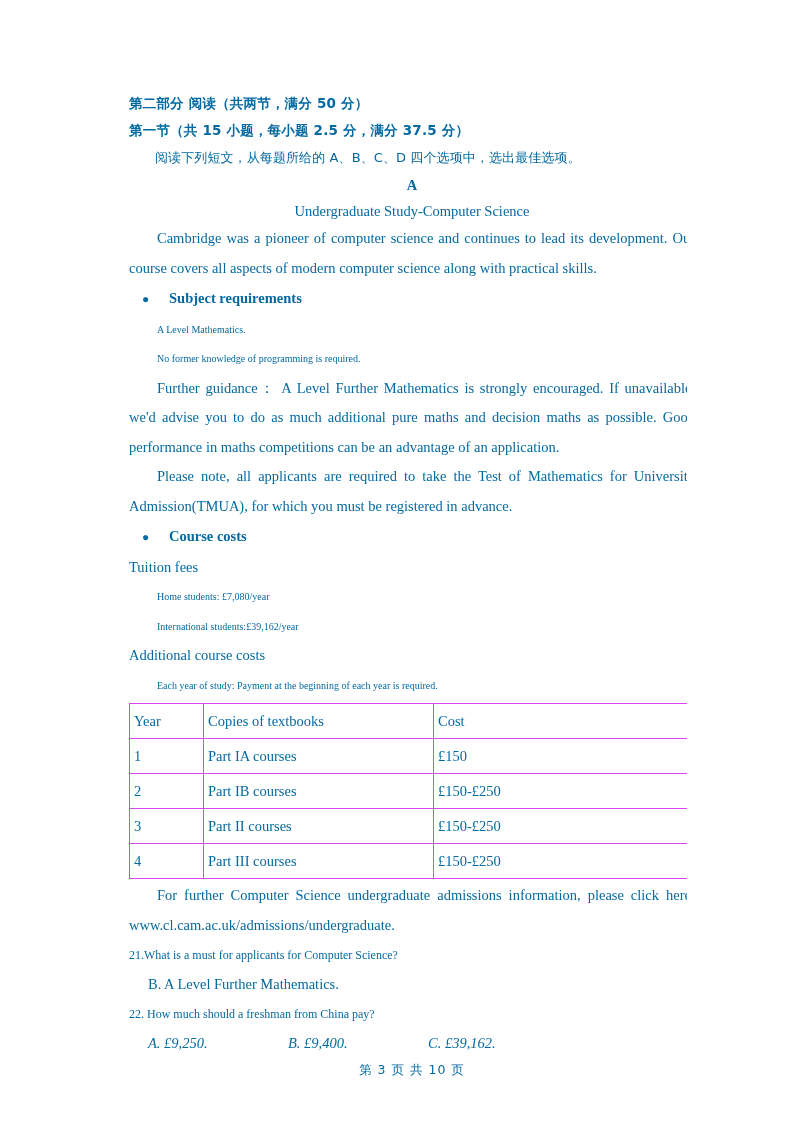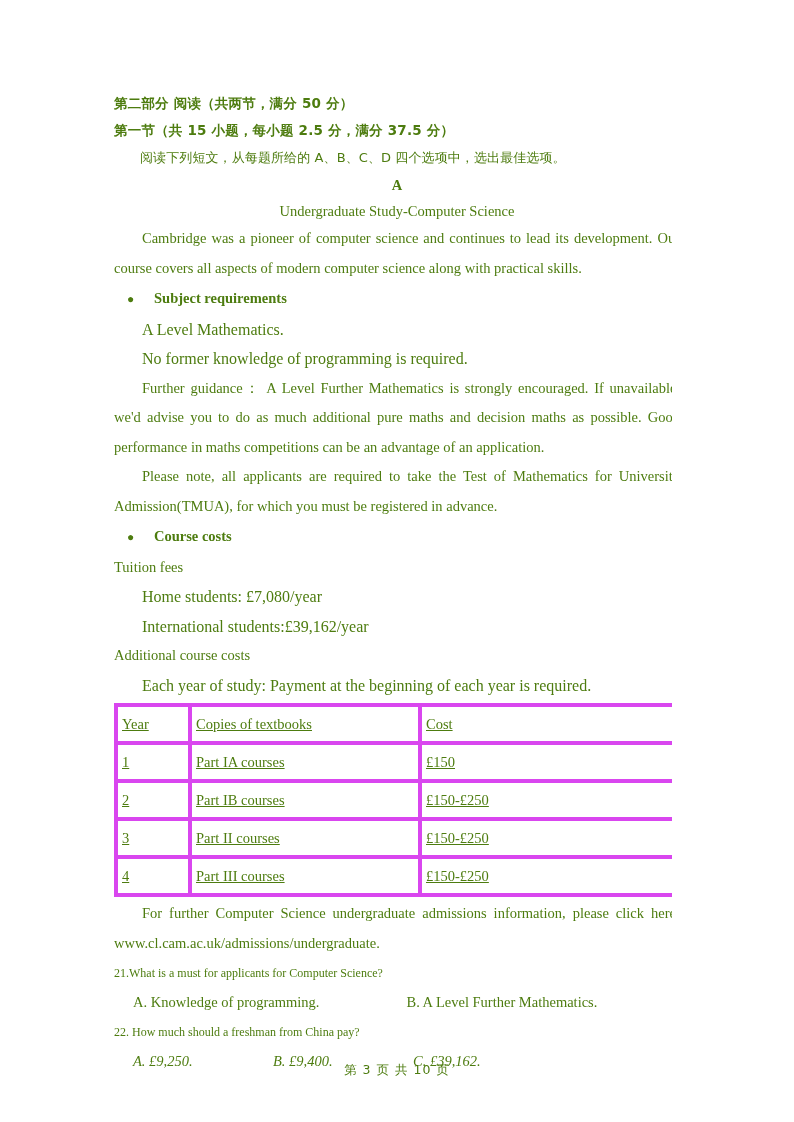--- a/index.html
+++ b/index.html
@@ -8,21 +8,22 @@
     padding: 0;
     background: #ffffff;
   }
   .page {
     position: relative;
     width: 672px;
     height: 1122px;
     background: #ffffff;
     overflow: hidden;
     font-family: "Liberation Serif", "DejaVu Serif", serif;
-    color: #4d7c0f;
+    color: #0369a1;
+    margin-left: 15px;
   }
   .content {
     position: absolute;
     left: 114px;
     top: 90px;
     width: 566px;
   }
 
   
   .cn-head {
@@ -76,41 +77,40 @@
     font-weight: bold;
     margin-left: 7px;
   }
 
   .lvl1 {
     font-size: 14.5px;
     line-height: 29.5px;
     padding-left: 0px;
   }
   .lvl2 {
-    font-size: 16px;
+    font-size: 10px;
     line-height: 29.5px;
     padding-left: 28px;
   }
 
   
   table.costs {
     border-collapse: collapse;
     width: 564px;
     margin-top: 3px;
     margin-bottom: 2px;
     table-layout: fixed;
   }
   table.costs td {
-    border: 4px solid #d946ef;
+    border: 1px solid #d946ef;
     font-size: 14.5px;
     height: 34px;
     padding: 0 0 0 4px;
     vertical-align: middle;
     line-height: 18px;
-    text-decoration: underline;
   }
   table.costs col.c1 { width: 74px; }
   table.costs col.c2 { width: 230px; }
   table.costs col.c3 { width: 260px; }
 
   
   .q-line {
     font-size: 12px;
     line-height: 29px;
     margin-top: 1px;
@@ -213,21 +213,20 @@
           <td>Part III courses</td>
           <td>£150-£250</td>
         </tr>
       </tbody>
     </table>
 
     <p class="body">For further Computer Science undergraduate admissions information, please click here: www.cl.cam.ac.uk/admissions/undergraduate.</p>
 
     <div class="q-line">21.What is a must for applicants for Computer Science?</div>
     <div class="opts2">
-      <span class="col">A. Knowledge of programming.</span>
       <span class="col">B. A Level Further Mathematics.</span>
     </div>
 
     <div class="q-line">22. How much should a freshman from China pay?</div>
     <div class="opts4">
       <span class="col">A. £9,250.</span>
       <span class="col">B. £9,400.</span>
       <span class="col">C. £39,162.</span>
     </div>
 

